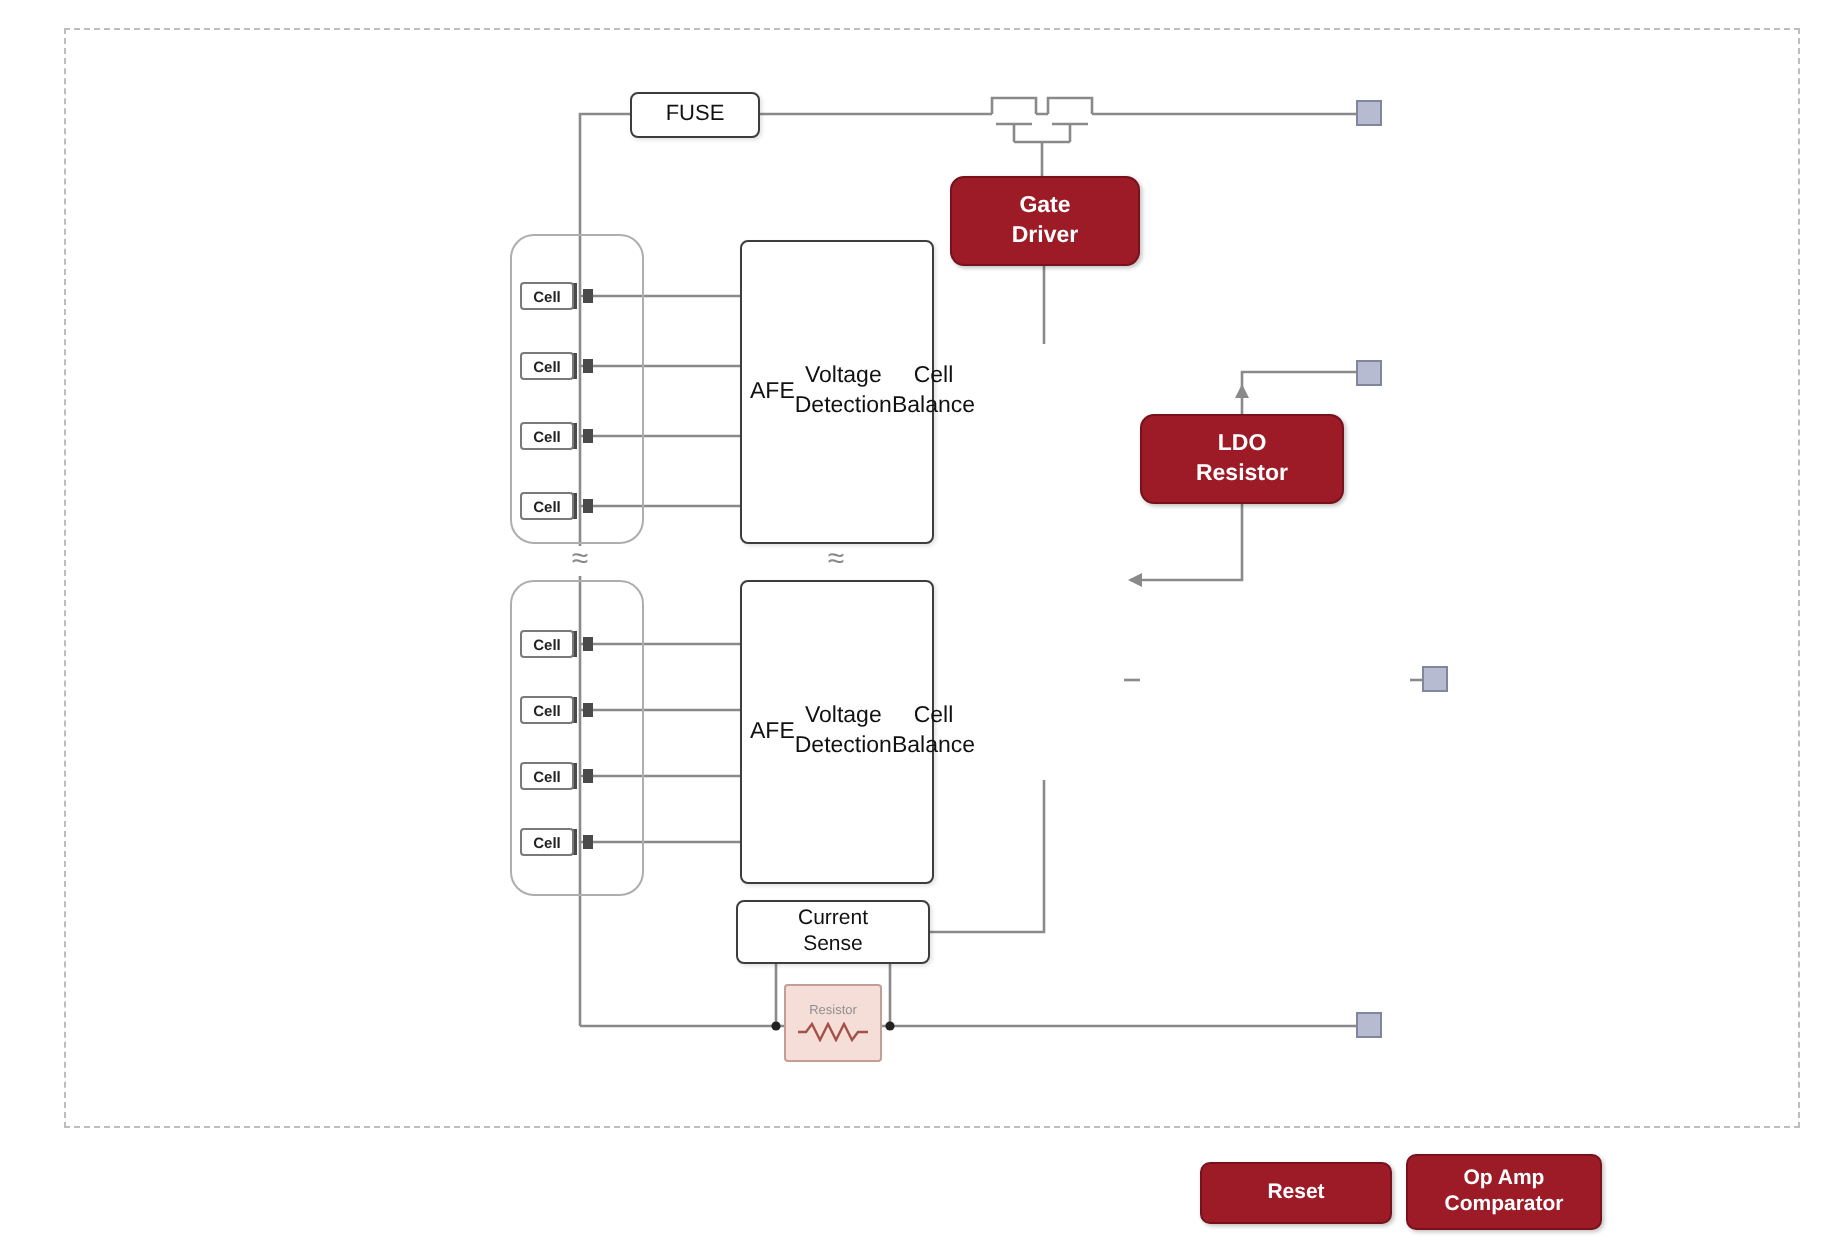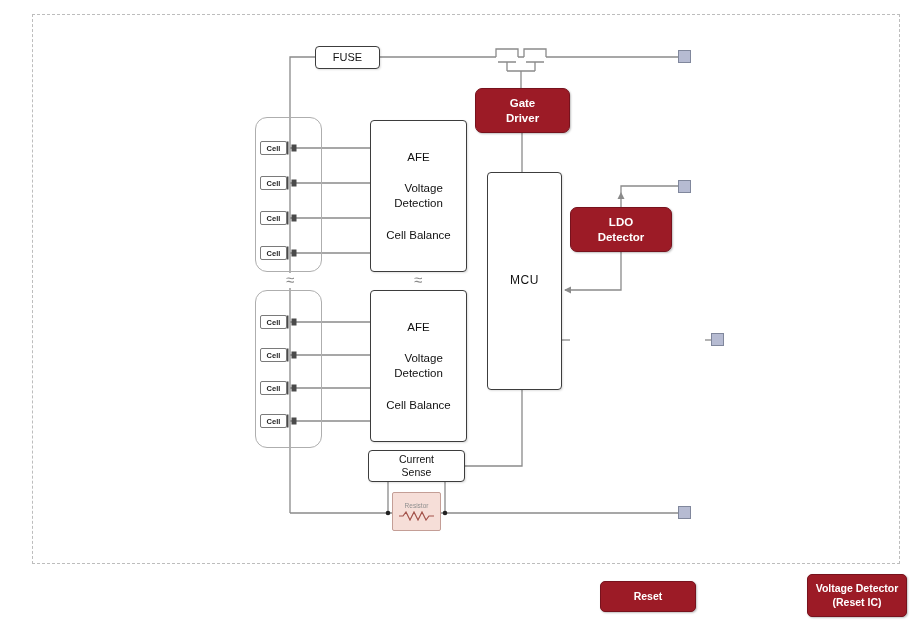--- a/index.html
+++ b/index.html
@@ -2,21 +2,21 @@
 <html style="--accent-red: #9c1b26; --wire-gray: #8a8a8a; --pad-fill: #b6bbd2; --pad-border: #80879c;"><head>
 <meta charset="utf-8">
 <style>
   html,body{margin:0;padding:0;background:#ffffff;font-family:"Liberation Sans",sans-serif;}
   .stage{position:relative;width:924px;height:620px;background:#fff;overflow:hidden;}
   .dashed-frame{position:absolute;left:32px;top:14px;width:866px;height:548px;border:1px dashed #bdbdbd;}
   .block{position:absolute;display:flex;align-items:center;justify-content:center;text-align:center;box-sizing:border-box;line-height:1.3;}
   .pre{white-space:pre-line;}
   .white-block{background:#fff;border:1.5px solid #3d3d3d;border-radius:4px;color:#111;font-weight:normal;box-shadow:1px 1px 2px rgba(0,0,0,.12);}
   .red-block{background:var(--accent-red,#9c1b26);border:1px solid #77121d;border-radius:7px;color:#fff;font-weight:bold;box-shadow:1px 1px 2px rgba(0,0,0,.25);}
-  .afe{flex-direction:column;justify-content:space-evenly;padding:12px 4px;font-size:11.5px;text-align:right;}
+  .afe{flex-direction:row;justify-content:space-evenly;padding:12px 4px;font-size:11.5px;}
   .stack{position:absolute;border:1px solid #aeaeae;border-radius:12px;box-sizing:border-box;}
   .cell-tab{position:absolute;width:27px;height:14px;background:#fff;border:1px solid #7a7a7a;border-radius:2px;display:flex;align-items:center;justify-content:center;font-size:7.5px;font-weight:bold;color:#222;box-sizing:border-box;}
   .approx{position:absolute;width:18px;height:15px;background:#fff;color:#8a8a8a;font-size:15px;line-height:13px;text-align:center;}
   .pad{position:absolute;width:13px;height:13px;background:var(--pad-fill,#b6bbd2);border:1px solid var(--pad-border,#80879c);box-sizing:border-box;}
   .resistor-box{position:absolute;left:392px;top:492px;width:49px;height:39px;background:#f6ded8;border:1px solid #c49e96;border-radius:2px;display:flex;flex-direction:column;align-items:center;justify-content:center;gap:2px;box-sizing:border-box;}
   .resistor-box .rlabel{font-size:6.5px;color:#8f8f8f;}
   .legend-block{font-size:10.5px;line-height:1.25;border-radius:5px;}
   svg.wires{position:absolute;left:0;top:0;pointer-events:none;}
 </style>
 </head>
@@ -132,27 +132,24 @@
 Detection</span>
     <span>Cell Balance</span>
   </div>
   <div class="block white-block afe" style="left:370px;top:290px;width:97px;height:152px">
     <span>AFE</span>
     <span class="pre">Voltage
 Detection</span>
     <span>Cell Balance</span>
   </div>
 
-  <div class="block white-block" style="left:487px;top:172px;width:75px;height:218px;font-size:12px;letter-spacing:.5px">
-    <span>MCU</span>
-  </div>
 
   <div class="block red-block" style="left:570px;top:207px;width:102px;height:45px;font-size:11.5px">
     <span class="pre">LDO
-Detector</span>
+Resistor</span>
   </div>
 
 
   <div class="block white-block" style="left:368px;top:450px;width:97px;height:32px;font-size:10.5px;line-height:1.2">
     <span class="pre">Current
 Sense</span>
   </div>
 
   <div class="resistor-box">
     <span class="rlabel">Resistor</span>
@@ -162,18 +159,18 @@
   </div>
 
   <div class="pad" style="left:678px;top:50px"></div>
   <div class="pad" style="left:678px;top:180px"></div>
   <div class="pad" style="left:711px;top:333px"></div>
   <div class="pad" style="left:678px;top:506px"></div>
 
   <div class="block red-block legend-block" style="left:600px;top:581px;width:96px;height:31px">
     <span class="pre">Reset</span>
   </div>
-  <div class="block red-block legend-block" style="left:807px;top:574px;width:100px;height:43px">
-    <span class="pre">Voltage Detector
-(Reset IC)</span>
+  <div class="block red-block legend-block" style="left:703px;top:577px;width:98px;height:38px">
+    <span class="pre">Op Amp
+Comparator</span>
   </div>
 
 </div>
 
 </body></html>

